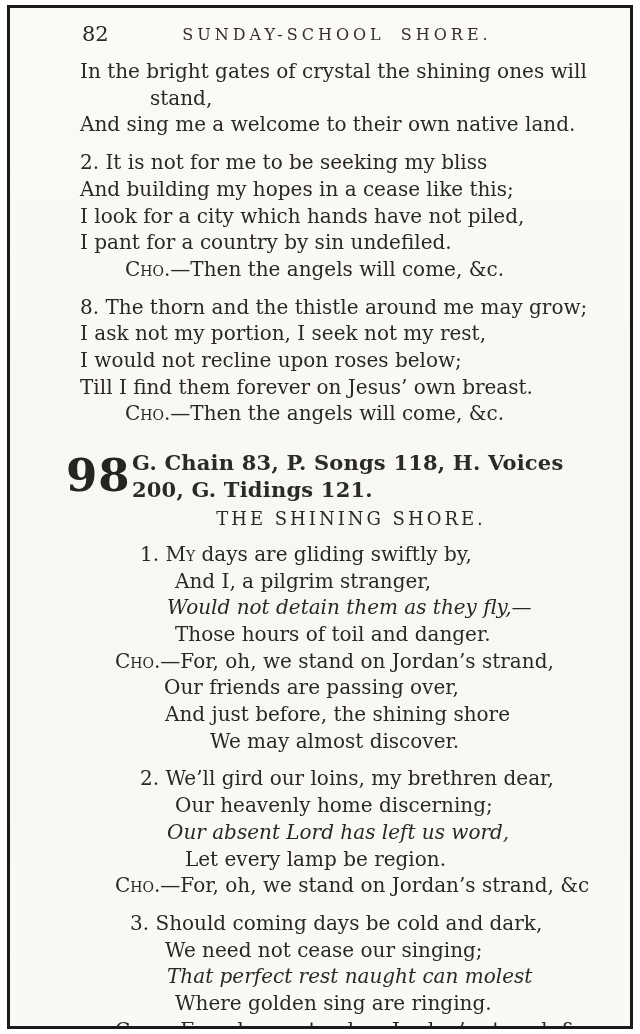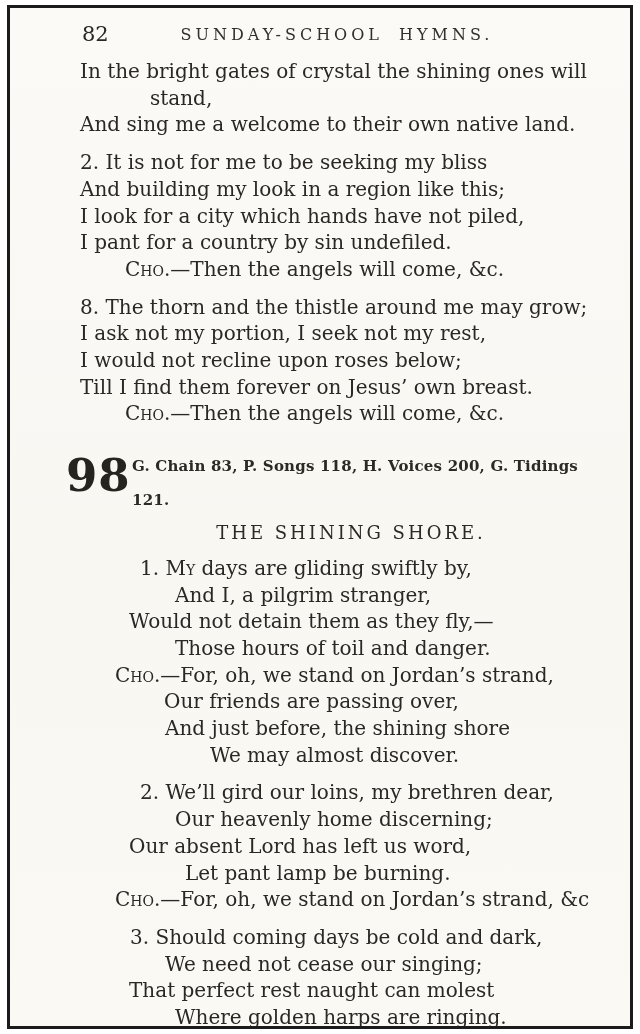--- a/index.html
+++ b/index.html
@@ -54,21 +54,21 @@
   .line { white-space: nowrap; }
   .sc { font-variant: small-caps; }
 
   
   .flush  { margin-left: 0; }
   .wrap   { margin-left: 70px; }
   .chorus { margin-left: 45px; }
 
   
   .v1  { margin-left: 60px; }
-  .v1b { margin-left: 49px; }
+  .v1b { margin-left: 87px; font-style: italic; }
   .v1c { margin-left: 50px; }
   .v2  { margin-left: 95px; }
   .v2b { margin-left: 105px; }
   .v2c { margin-left: 85px; }
   .c0  { margin-left: 35px; }
   .c1  { margin-left: 84px; }
   .c2  { margin-left: 85px; }
   .c3  { margin-left: 130px; }
 
   .hymn-head {
@@ -82,52 +82,52 @@
     top: 1px;
     font-size: 45px;
     font-weight: 700;
     letter-spacing: 1px;
     line-height: 52px;
     color: #26241f;
   }
   .hymn-refs {
     margin-left: 52px;
     font-weight: 700;
-    font-size: 15px;
-    line-height: 34px;
+    font-size: 21px;
+    line-height: 27px;
     letter-spacing: 0.2px;
     color: #2c2a24;
   }
   .hymn-title {
     font-weight: 400;
     font-size: 18px;
     letter-spacing: 3px;
     text-align: center;
     margin-top: 3px;
     margin-left: 28px;
     color: #2c2a24;
   }
 </style>
 </head>
 <body>
 
 <div class="frame">
   <div class="header">
     <span class="pagenum">82</span>
-    <div class="runtitle">SUNDAY-SCHOOL HYMNS.</div>
+    <div class="runtitle">SUNDAY-SCHOOL SHORE.</div>
   </div>
   <div class="bodytext" id="content">
       <div class="stanza">
         <div class="line flush">In the bright gates of crystal the shining ones will</div>
         <div class="line wrap">stand,</div>
         <div class="line flush">And sing me a welcome to their own native land.</div>
       </div>
       <div class="stanza">
         <div class="line flush">2. It is not for me to be seeking my bliss</div>
-        <div class="line flush">And building my look in a region like this;</div>
+        <div class="line flush">And building my hopes in a cease like this;</div>
         <div class="line flush">I look for a city which hands have not piled,</div>
         <div class="line flush">I pant for a country by sin undefiled.</div>
         <div class="line chorus"><span class="sc">Cho.</span>—Then the angels will come, &amp;c.</div>
       </div>
       <div class="stanza">
         <div class="line flush">8. The thorn and the thistle around me may grow;</div>
         <div class="line flush">I ask not my portion, I seek not my rest,</div>
         <div class="line flush">I would not recline upon roses below;</div>
         <div class="line flush">Till I find them forever on Jesus’ own breast.</div>
         <div class="line chorus"><span class="sc">Cho.</span>—Then the angels will come, &amp;c.</div>
@@ -144,24 +144,24 @@
         <div class="line v2">Those hours of toil and danger.</div>
         <div class="line c0"><span class="sc">Cho.</span>—For, oh, we stand on Jordan’s strand,</div>
         <div class="line c1">Our friends are passing over,</div>
         <div class="line c2">And just before, the shining shore</div>
         <div class="line c3">We may almost discover.</div>
       </div>
       <div class="stanza">
         <div class="line v1">2. We’ll gird our loins, my brethren dear,</div>
         <div class="line v2">Our heavenly home discerning;</div>
         <div class="line v1b">Our absent Lord has left us word,</div>
-        <div class="line v2b">Let pant lamp be burning.</div>
+        <div class="line v2b">Let every lamp be region.</div>
         <div class="line c0"><span class="sc">Cho.</span>—For, oh, we stand on Jordan’s strand, &amp;c</div>
       </div>
       <div class="stanza">
         <div class="line v1c">3. Should coming days be cold and dark,</div>
         <div class="line v2c">We need not cease our singing;</div>
         <div class="line v1b">That perfect rest naught can molest</div>
-        <div class="line v2">Where golden harps are ringing.</div>
+        <div class="line v2">Where golden sing are ringing.</div>
         <div class="line c0"><span class="sc">Cho.</span>—For, oh, we stand on Jordan’s strand, &amp;c.</div>
       </div>
     </div>
 </div>
 
 </body></html>

